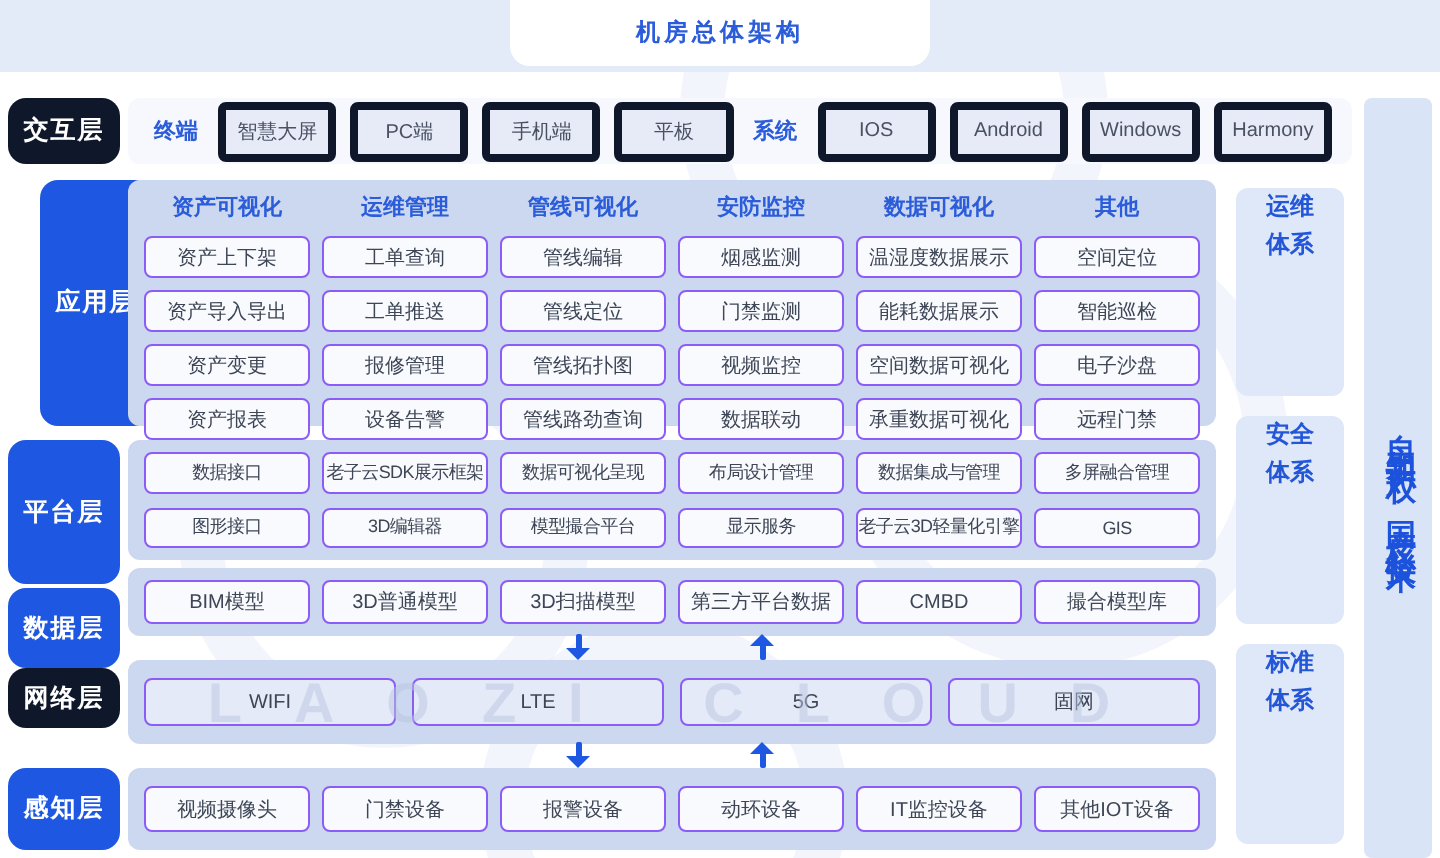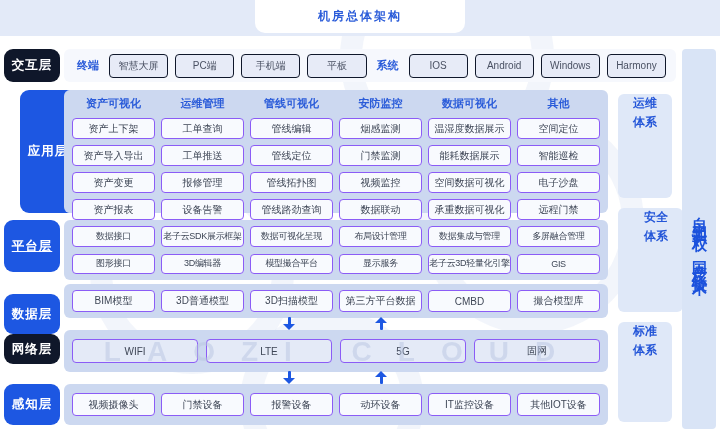--- a/index.html
+++ b/index.html
@@ -18,21 +18,21 @@
   .deep{background:#1d57e2;}
   .lite{background:#0f172a;}
   
   .band{position:absolute;left:64px;background:#ccd8f0;border-radius:6px;box-sizing:border-box;}
   .box{background:#f8fafe;border:1px solid #8b5cf6;border-radius:4px;display:flex;align-items:center;
        justify-content:center;font-size:10px;color:#3e4656;white-space:nowrap;overflow:hidden;}
   
   .int-band{top:49px;height:33px;width:612px;background:#f6f8fd;display:flex;align-items:center;
             gap:7px;padding:0 10px;}
   .int-label{color:#2b5cd9;font-weight:bold;font-size:11px;padding:0 3px;flex:none;}
-  .int-box{flex:1;height:22px;background:#e7ebf7;border:1px solid #0f172a;border-radius:4px;
+  .int-box{flex:1;height:22px;background:#e7ebf7;border:4px solid #0f172a;border-radius:4px;
            font-size:10px;color:#4a5163;display:flex;align-items:center;justify-content:center;}
   
   .app-band{top:90px;height:123px;width:544px;padding:4px 8px 0;display:grid;
             grid-template-columns:repeat(6,1fr);column-gap:6px;}
   .app-col{display:flex;flex-direction:column;gap:6px;}
   .app-head{height:18px;display:flex;align-items:center;justify-content:center;color:#2b5cd9;
             font-weight:bold;font-size:11px;white-space:nowrap;}
   .app-col .box{height:19px;flex:none;}
   
   .plat-band{top:220px;height:60px;width:544px;padding:6px 8px;display:grid;
@@ -137,21 +137,21 @@
     </div>
     <div class="app-col">
       <div class="app-head">其他</div>
       <div class="box">空间定位</div>
       <div class="box">智能巡检</div>
       <div class="box">电子沙盘</div>
       <div class="box">远程门禁</div>
     </div>
   </div>
 
-  <div class="llabel deep" style="top:220px;height:52px;text-decoration:underline;">平台层</div>
+  <div class="llabel deep" style="top:220px;height:72px;">平台层</div>
   <div class="band plat-band">
     <div class="box">数据接口</div>
     <div class="box">老子云SDK展示框架</div>
     <div class="box">数据可视化呈现</div>
     <div class="box">布局设计管理</div>
     <div class="box">数据集成与管理</div>
     <div class="box">多屏融合管理</div>
     <div class="box">图形接口</div>
     <div class="box">3D编辑器</div>
     <div class="box">模型撮合平台</div>
@@ -202,21 +202,21 @@
     <div class="box">门禁设备</div>
     <div class="box">报警设备</div>
     <div class="box">动环设备</div>
     <div class="box">IT监控设备</div>
     <div class="box">其他IOT设备</div>
   </div>
 
   <div class="sys" style="top:94px;height:104px;">
     <span>运维体系</span>
   </div>
-  <div class="sys" style="top:208px;height:104px;padding-left:11px;">
+  <div class="sys" style="top:208px;height:104px;">
     <span>安全体系</span>
   </div>
   <div class="sys" style="top:322px;height:100px;">
     <span>标准体系</span>
   </div>
 
   <div class="rbanner">
     <div class="rtext">自主知识产权</div>
     <div class="rtext">国产核心技术</div>
   </div>

